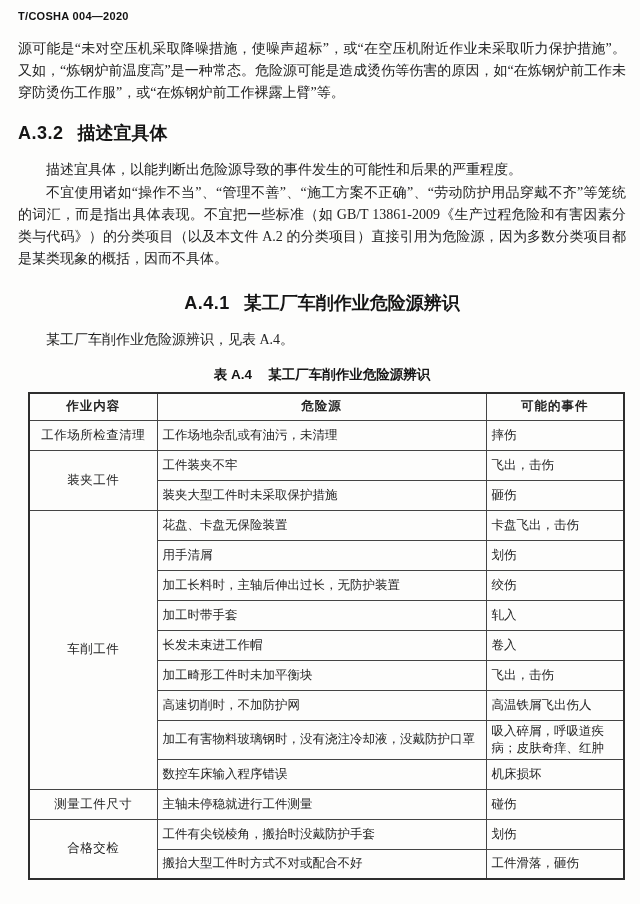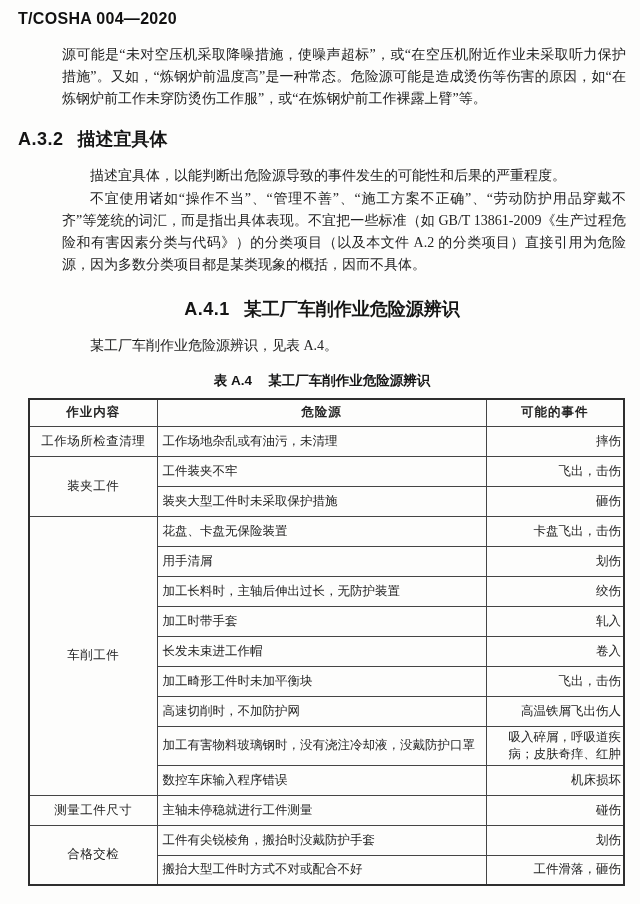--- a/index.html
+++ b/index.html
@@ -12,30 +12,29 @@
     font-family: "Liberation Serif", "DejaVu Serif", serif;
     overflow: hidden;
     position: relative;
   }
   .page {
     padding: 10px 14px 0 18px;
   }
   .running-header {
     font-family: "Liberation Sans", "DejaVu Sans", sans-serif;
     font-weight: bold;
-    font-size: 16px;
+    font-size: 11px;
     letter-spacing: 0.3px;
     color: #111;
   }
   .para {
     font-size: 14px;
     line-height: 22px;
     text-align: justify;
     color: #222;
-    margin-left: 44px;
   }
   .para.indent { text-indent: 2em; }
   .continuation { margin-top: 16px; }
   .heading {
     font-family: "Liberation Sans", "DejaVu Sans", sans-serif;
     font-weight: bold;
     font-size: 18px;
     color: #151515;
   }
   .heading .h-num { margin-right: 14px; letter-spacing: 0.5px; }
@@ -73,21 +72,21 @@
     font-weight: bold;
     text-align: center;
     letter-spacing: 1px;
   }
   .hazard-table td { height: 30px; }
   .col-activity { width: 128px; }
   .col-hazard   { width: 329px; }
   .col-event    { width: 138px; }
   td.cell-activity { text-align: center; vertical-align: middle; letter-spacing: 0.5px; }
   td.cell-hazard   { text-align: left; vertical-align: middle; padding: 2px 2px 2px 5px; }
-  td.cell-event    { text-align: right; vertical-align: middle; padding: 2px 2px 2px 5px; }
+  td.cell-event    { text-align: left; vertical-align: middle; padding: 2px 2px 2px 5px; }
 </style>
 </head>
 <body>
 
 <div class="page">
 
   <div class="running-header">T/COSHA 004—2020</div>
 
   <p class="para continuation">源可能是“未对空压机采取降噪措施，使噪声超标”，或“在空压机附近作业未采取听力保护措施”。又如，“炼钢炉前温度高”是一种常态。危险源可能是造成烫伤等伤害的原因，如“在炼钢炉前工作未穿防烫伤工作服”，或“在炼钢炉前工作裸露上臂”等。</p>
 

